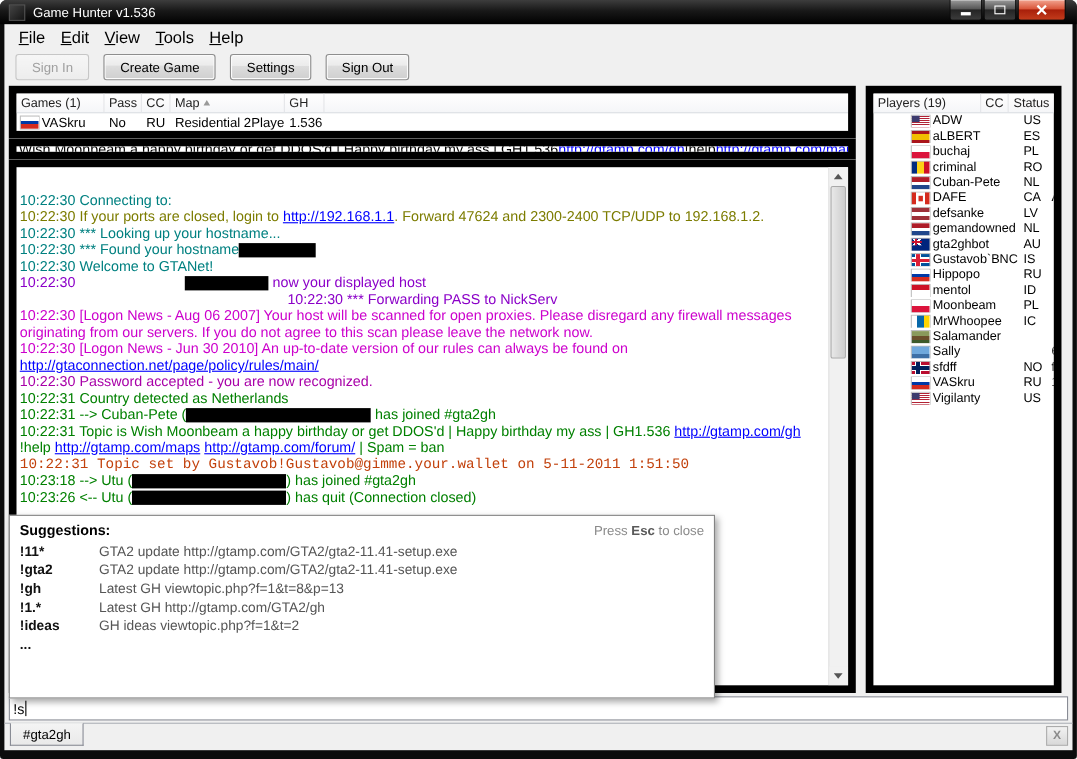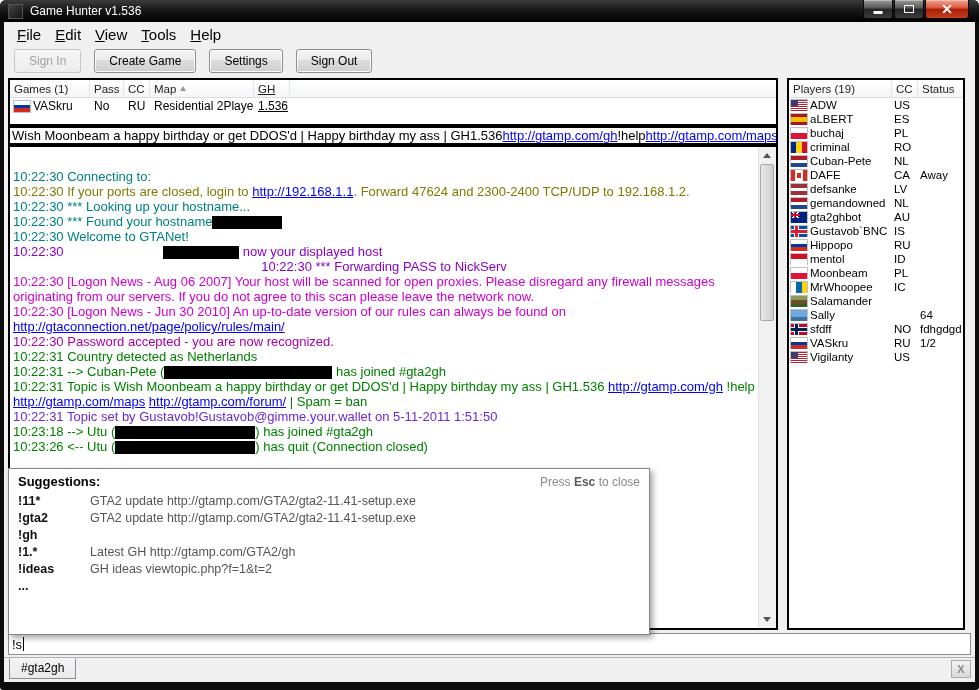--- a/index.html
+++ b/index.html
@@ -20,26 +20,26 @@
   .content{position:absolute;top:22px;left:4px;width:971px;height:660px;background:#F0F0F0;}
   .menubar{height:24px;display:flex;align-items:center;padding:0 6px;font-size:15px;color:#000;}
   .menu-item{padding:2px 7px;}
   .menu-item u{text-decoration:underline;}
   .toolbar{height:26px;margin-top:2px;display:flex;align-items:center;gap:13px;padding:0 10px;}
   .tb-btn{height:22px;padding:0 14px;font-size:12px;color:#000;border:1px solid #8E8E8E;border-radius:3px;background:linear-gradient(180deg,#F5F5F5,#EBEBEB 45%,#DDDDDD 46%,#CFCFCF);box-shadow:inset 0 0 0 1px #fbfbfb;display:flex;align-items:center;}
   .tb-btn.disabled{border-color:#C6C6C6;color:#A0A0A0;background:linear-gradient(180deg,#F6F6F6,#EDEDED);box-shadow:none;}
   
   .main{margin:4px 4px 0;display:flex;gap:9px;height:552px;}
   .left-col{width:770px;display:flex;flex-direction:column;box-sizing:border-box;}
-  .box{border:2px solid #000000;background:#fff;box-sizing:border-box;}
+  .box{border:7px solid #000000;background:#fff;box-sizing:border-box;}
   
   .games-box{height:48px;overflow:hidden;}
   .hrow{display:flex;height:17px;background:linear-gradient(180deg,#ffffff,#f5f6f8);border-bottom:1px solid #d9dce1;}
   .hcell{display:flex;align-items:center;padding:0 4px;font-size:11.5px;color:#222;border-right:1px solid #e4e5e8;box-sizing:border-box;}
-  .c0{width:80px;} .c1{width:34px;} .c2{width:26px;} .c3{width:104px;} .c4{width:36px;text-decoration:underline;} .cfill{flex:1;border-right:none;}
+  .c0{width:80px;} .c1{width:34px;} .c2{width:26px;} .c3{width:104px;} .c4{width:36px;} .cfill{flex:1;border-right:none;}
   .sort-asc{width:0;height:0;border-left:3.5px solid transparent;border-right:3.5px solid transparent;border-bottom:5px solid #9a9a9a;margin-left:4px;}
   .g-row{display:flex;height:16px;align-items:center;font-size:12px;color:#000;}
   .cell{display:flex;align-items:center;padding:0 4px;box-sizing:border-box;overflow:hidden;white-space:nowrap;}
   
   .flag{position:relative;display:inline-block;width:16px;height:11px;flex:none;box-shadow:0 0 0 1px rgba(0,0,0,.25);overflow:hidden;margin-right:3px;}
   .flag-us{background:repeating-linear-gradient(180deg,#B22234 0 1px,#fff 1px 2px);}
   .flag-us::before{content:"";position:absolute;left:0;top:0;width:7px;height:6px;background:#3C3B6E;}
   .flag-es{background:linear-gradient(180deg,#AA151B 0 3px,#F1BF00 3px 8px,#AA151B 8px);}
   .flag-pl{background:linear-gradient(180deg,#fff 0 5px,#DC143C 5px);}
   .flag-ro{background:linear-gradient(90deg,#002B7F 0 5px,#FCD116 5px 11px,#CE1126 11px);}
@@ -67,21 +67,21 @@
   
   .sbar{position:absolute;top:0;right:0;bottom:0;width:17px;background:#F1F1F1;border-left:1px solid #e2e2e2;}
   .sb-btn{position:absolute;left:0;width:17px;height:17px;background:#F1F1F1;}
   .sb-up{top:0;} .sb-down{bottom:0;}
   .sb-up::after{content:"";position:absolute;left:4px;top:6px;border-left:4px solid transparent;border-right:4px solid transparent;border-bottom:5px solid #555;}
   .sb-down::after{content:"";position:absolute;left:4px;bottom:6px;border-left:4px solid transparent;border-right:4px solid transparent;border-top:5px solid #555;}
   .sb-thumb{position:absolute;left:1px;right:2px;top:17px;height:155px;background:linear-gradient(90deg,#e8e8e8,#cdcdcd);border:1px solid #a8a8a8;border-radius:2px;}
   
   .players-box{width:178px;overflow:hidden;display:flex;flex-direction:column;}
   .p0{width:103px;} .p1{width:26px;}
-  .p-row{display:flex;height:14px;align-items:center;font-size:11.5px;color:#000;}
+  .p-row{display:flex;height:14px;align-items:center;font-size:11.5px;color:#000;margin-left:33px;}
   .p-cell{display:flex;align-items:center;padding:0 2px;box-sizing:border-box;overflow:hidden;white-space:nowrap;}
   
   .input-row{margin:3px 4px 0;height:20px;border:1px solid #898C95;background:#fff;display:flex;align-items:center;padding:0 3px;font-size:13px;box-sizing:content-box;}
   .caret{width:1px;height:14px;background:#000;margin-left:1px;}
   .tabbar{position:relative;margin-top:2px;height:24px;border-top:1px solid #aeb2b8;}
   .tab{display:inline-flex;align-items:center;height:19px;margin-left:5px;margin-top:-1px;padding:0 11px;font-size:12px;background:linear-gradient(180deg,#f4f4f4,#e9e9e9);border:1px solid #898C95;border-top:1px solid #f4f4f4;}
   .tab-close{position:absolute;right:4px;top:2px;width:20px;height:18px;display:flex;align-items:center;justify-content:center;font-size:11px;font-weight:bold;color:#8a8a8a;background:linear-gradient(180deg,#f2f2f2,#d8d8d8);border:1px solid #ababab;box-sizing:border-box;}
   
   .suggestions{position:absolute;left:8px;top:468px;width:642px;height:167px;background:#ffffff;border:1px solid #848484;box-shadow:3px 3px 6px rgba(0,0,0,.35);z-index:20;padding:5px 9px;box-sizing:border-box;}
   .s-header{display:flex;justify-content:space-between;align-items:center;margin-bottom:3px;}
@@ -167,21 +167,21 @@
               <div class="chat-line" style="color: rgb(0, 128, 128);">10:22:30 Welcome to GTANet!</div>
               <div class="chat-line" style="color: rgb(139, 0, 200);">10:22:30 <span class="gap" style="width: 96px;"></span><span class="redact" style="width: 76px;"></span> now your displayed host</div>
               <div class="chat-line" style="color: rgb(139, 0, 200); text-align: center;">10:22:30 *** Forwarding PASS to NickServ</div>
               <div class="chat-line" style="color: rgb(204, 0, 204);">10:22:30 [Logon News - Aug 06 2007] Your host will be scanned for open proxies. Please disregard any firewall messages originating from our servers. If you do not agree to this scan please leave the network now.</div>
               <div class="chat-line" style="color: rgb(204, 0, 204);">10:22:30 [Logon News - Jun 30 2010] An up-to-date version of our rules can always be found on</div>
               <div class="chat-line" style="color: rgb(0, 0, 255);"><span class="link">http://gtaconnection.net/page/policy/rules/main/</span></div>
               <div class="chat-line" style="color: rgb(168, 0, 168);">10:22:30 Password accepted - you are now recognized.</div>
               <div class="chat-line" style="color: rgb(0, 128, 0);">10:22:31 Country detected as Netherlands</div>
               <div class="chat-line" style="color: rgb(0, 128, 0);">10:22:31 --&gt; Cuban-Pete (<span class="redact" style="width: 168px;"></span> has joined #gta2gh</div>
               <div class="chat-line" style="color: rgb(0, 128, 0);">10:22:31 Topic is Wish Moonbeam a happy birthday or get DDOS'd | Happy birthday my ass | GH1.536 <span class="link">http://gtamp.com/gh</span> !help <span class="link">http://gtamp.com/maps</span> <span class="link">http://gtamp.com/forum/</span> | Spam = ban</div>
-              <div class="chat-line" style="color: #6d28d9;">10:22:31 Topic set by Gustavob!Gustavob@gimme.your.wallet on 5-11-2011 1:51:50</div>
+              <div class="chat-line" style="color: #c2410c; font-family: Liberation Mono, monospace;">10:22:31 Topic set by Gustavob!Gustavob@gimme.your.wallet on 5-11-2011 1:51:50</div>
               <div class="chat-line" style="color: rgb(0, 128, 0);">10:23:18 --&gt; Utu (<span class="redact" style="width: 140px;"></span>) has joined #gta2gh</div>
               <div class="chat-line" style="color: rgb(0, 128, 0);">10:23:26 &lt;-- Utu (<span class="redact" style="width: 140px;"></span>) has quit (Connection closed)</div>
             </div>
           <div class="sbar">
             <div class="sb-btn sb-up"></div>
             <div class="sb-thumb"></div>
             <div class="sb-btn sb-down"></div>
           </div>
         </div>
       </div>
@@ -381,20 +381,21 @@
         <div class="s-row">
           <span class="s-cmd">!11*</span>
           <span class="s-desc">GTA2 update http://gtamp.com/GTA2/gta2-11.41-setup.exe</span>
         </div>
         <div class="s-row">
           <span class="s-cmd">!gta2</span>
           <span class="s-desc">GTA2 update http://gtamp.com/GTA2/gta2-11.41-setup.exe</span>
         </div>
         <div class="s-row">
           <span class="s-cmd">!gh</span>
+          <span class="s-desc">Latest GH viewtopic.php?f=1&amp;t=8&amp;p=13</span>
         </div>
         <div class="s-row">
           <span class="s-cmd">!1.*</span>
           <span class="s-desc">Latest GH http://gtamp.com/GTA2/gh</span>
         </div>
         <div class="s-row">
           <span class="s-cmd">!ideas</span>
           <span class="s-desc">GH ideas viewtopic.php?f=1&amp;t=2</span>
         </div>
         <div class="s-row">

